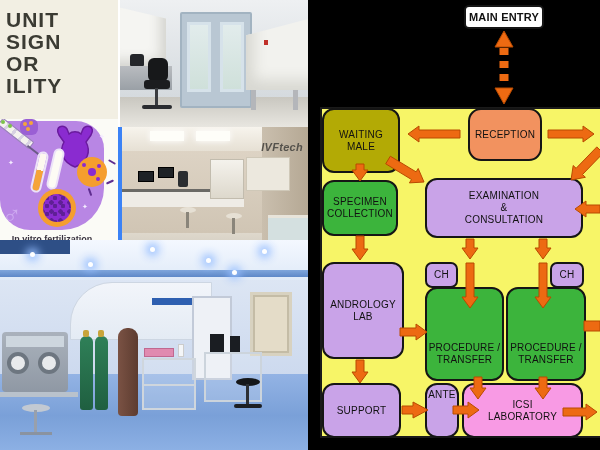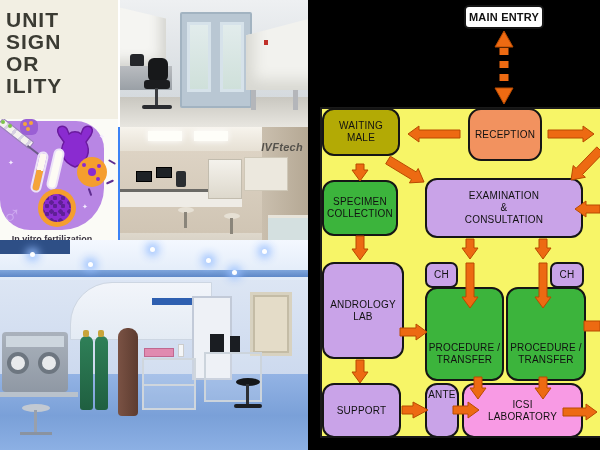--- a/index.html
+++ b/index.html
@@ -51,21 +51,21 @@
   .pt-chair-back{position:absolute;left:28px;top:58px;width:20px;height:24px;background:#17181a;border-radius:6px;}
   .pt-chair-seat{position:absolute;left:24px;top:80px;width:26px;height:9px;background:#1c1d20;border-radius:3px;}
   .pt-chair-pole{position:absolute;left:35px;top:88px;width:3px;height:18px;background:#3a3c40;}
   .pt-chair-base{position:absolute;left:22px;top:105px;width:30px;height:4px;background:#2a2c30;border-radius:2px;}
   .pt-hood-right{position:absolute;right:-4px;top:18px;width:66px;height:72px;background:#f2f2ee;
                  clip-path:polygon(0 24%,100% 0,100% 100%,0 100%);box-shadow:inset 8px -10px 14px #d8d8d2;}
   .pt-leg{position:absolute;width:5px;height:20px;background:#b4b6ba;top:90px;}
   .pt-alarm{position:absolute;left:144px;top:40px;width:4px;height:5px;background:#c03028;}
 
   
-  #photo-mid{position:absolute;left:118px;top:127px;width:190px;height:132px;overflow:hidden;background:#d8cfc2;border-left:2px solid #3b82f6;}
+  #photo-mid{position:absolute;left:118px;top:127px;width:190px;height:132px;overflow:hidden;background:#d8cfc2;border-left:4px solid #3b82f6;}
   .pm-ceil{position:absolute;left:0;top:0;right:0;height:24px;background:linear-gradient(#f7f4ed,#e6e0d4);}
   .pm-panel{position:absolute;top:4px;width:34px;height:10px;background:#fefef9;box-shadow:0 0 6px #fff;}
   .pm-wall{position:absolute;left:0;right:0;top:24px;bottom:26px;background:linear-gradient(#ddd3c4,#d0c5b4);}
   .pm-floor{position:absolute;left:0;right:0;bottom:0;height:26px;background:linear-gradient(#ded8cc,#cfc8ba);}
   .pm-rightwall{position:absolute;right:0;top:0;width:46px;height:100%;background:linear-gradient(90deg,#cabfae,#b5a894);}
   .pm-rglass{position:absolute;right:0;bottom:0;width:40px;height:44px;background:#d4e0e0;border-top:3px solid #e8e4da;}
   .pm-mon{position:absolute;top:44px;width:16px;height:11px;background:#1e2226;border:1px solid #000;}
   .pm-scope{position:absolute;left:56px;top:44px;width:10px;height:16px;background:#2a2d30;border-radius:2px;}
   .pm-bench{position:absolute;left:0;top:62px;width:122px;height:18px;background:#efece6;border-top:3px solid #6b6a66;}
   .pm-incubator{position:absolute;left:88px;top:32px;width:34px;height:40px;background:linear-gradient(#f4f2ec,#ddd8cc);border:1px solid #c2bcae;}
@@ -265,21 +265,21 @@
     <div class="pb-stool-r-pole"></div>
     <div class="pb-stool-r-base"></div>
   </div>
 
   <div id="flowchart">
     <div class="fc-yellow"></div>
 
     <div class="node n-white" style="left:156px;top:5px;width:80px;height:24px">
       <span class="nlabel">MAIN ENTRY</span>
       </div>
-    <div class="node n-olive" style="left:14px;top:108px;width:78px;height:48px">
+    <div class="node n-olive" style="left:14px;top:108px;width:78px;height:65px">
       <span class="nlabel">WAITING
 MALE</span>
       </div>
     <div class="node n-salmon" style="left:160px;top:108px;width:74px;height:53px">
       <span class="nlabel">RECEPTION</span>
       </div>
     <div class="node n-green" style="left:14px;top:180px;width:76px;height:56px">
       <span class="nlabel">SPECIMEN
 COLLECTION</span>
       </div>

